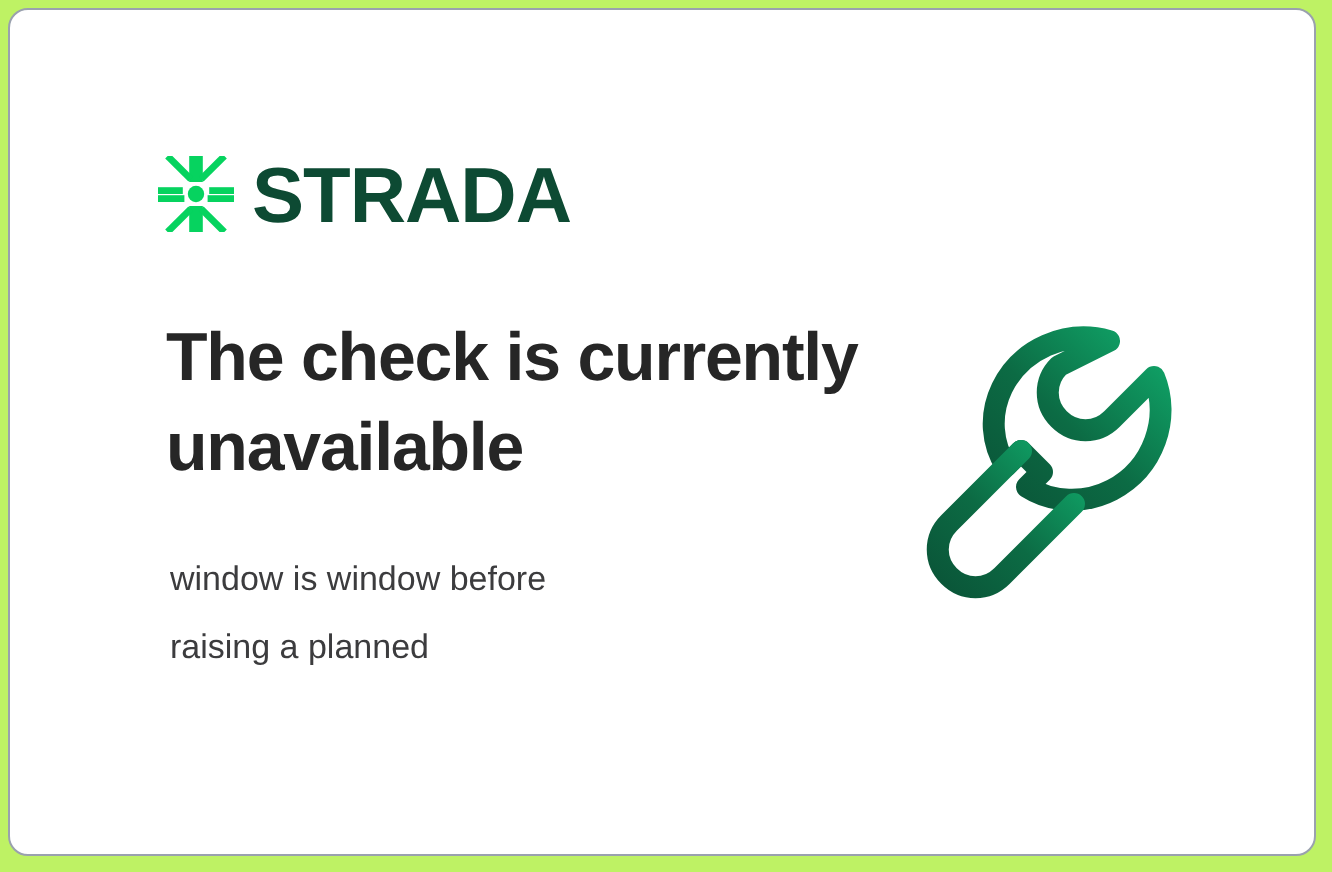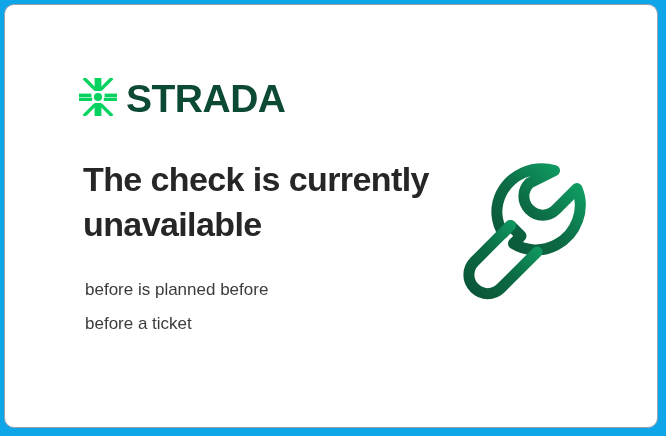--- a/index.html
+++ b/index.html
@@ -11,21 +11,21 @@
     width: 666px;
     height: 436px;
     font-family: "Liberation Sans", sans-serif;
     -webkit-font-smoothing: antialiased;
   }
 
   .page {
     position: relative;
     width: 666px;
     height: 436px;
-    background: #0ea5e9;
+    background: #bef264;
     overflow: hidden;
   }
 
   
   .card {
     position: absolute;
     left: 4px;
     top: 4px;
     width: 654px;
     height: 424px;
@@ -139,22 +139,22 @@
             <circle cx="19" cy="19" r="4.1"></circle>
           </g>
         </svg>
       </span>
       <span class="brand-word">STRADA</span>
     </div>
 
     <h1 class="headline">The check is currently unavailable</h1>
 
     <p class="body-copy">
-      <span class="line">before is planned before</span>
-      <span class="line">before a ticket</span>
+      <span class="line">window is window before</span>
+      <span class="line">raising a planned</span>
     </p>
 
     <div class="wrench">
       <svg viewBox="0 0 156 154" xmlns="http://www.w3.org/2000/svg" aria-hidden="true">
         <defs>
           <linearGradient id="wrenchGrad" x1="0" y1="1" x2="1" y2="0">
             <stop offset="0%" stop-color="#0a5538"></stop>
             <stop offset="45%" stop-color="#0c6b44"></stop>
             <stop offset="100%" stop-color="#10a86a"></stop>
           </linearGradient>

